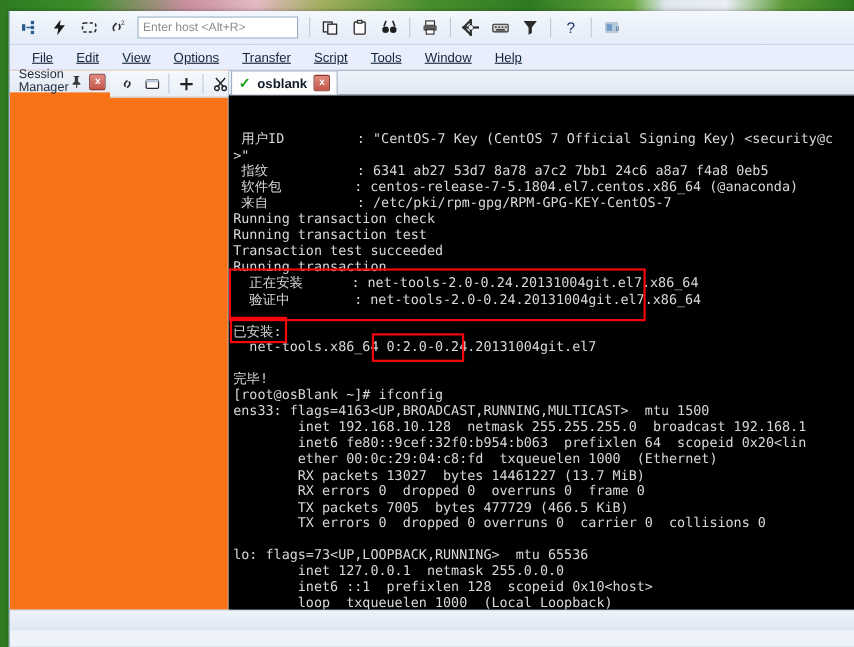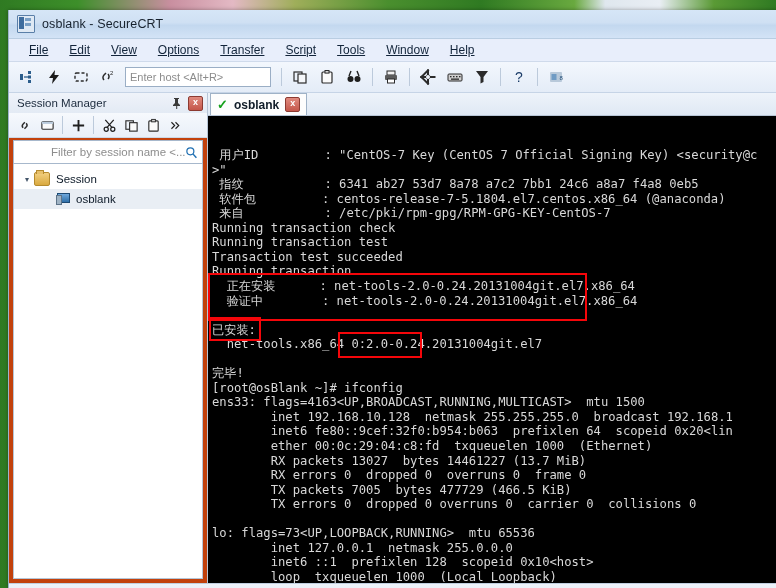--- a/index.html
+++ b/index.html
@@ -35,21 +35,21 @@
     border-bottom:1px solid #c6d4e6;display:flex;align-items:center;padding:0 6px;gap:3px;}
   .tb{width:22px;height:22px;display:flex;align-items:center;justify-content:center;
     border:1px solid transparent;border-radius:3px;cursor:default;}
   .tbsep{width:1px;height:18px;background:#bccadb;margin:0 3px;}
   #hostbox{width:136px;height:18px;background:#fff;border:1px solid #9aaec5;
     font-size:11px;color:#8c8c8c;padding:0 4px;line-height:18px;margin-left:2px;margin-right:4px;
     white-space:nowrap;overflow:hidden;}
   
   #body{display:flex;height:490px;}
   
-  #sidebar{width:198px;background:#c2410c;border-right:1px solid #b7c5d6;display:flex;flex-direction:column;}
+  #sidebar{width:198px;background:#f97316;border-right:1px solid #b7c5d6;display:flex;flex-direction:row;}
   #sm-header{height:20px;display:flex;align-items:center;padding-left:8px;
     background:linear-gradient(180deg,#eff3fa,#e3eaf4);}
   #sm-header .lbl{font-size:11.5px;color:#1b2a3c;flex:1;}
   .hdrbtn{width:15px;height:15px;margin-right:4px;display:flex;align-items:center;justify-content:center;cursor:default;}
   .closebox{width:13px;height:13px;background:linear-gradient(180deg,#e08a7e,#c4564a);
     border:1px solid #8c3a31;border-radius:2px;color:#fff;font-size:9px;line-height:11px;text-align:center;font-weight:bold;}
   #sm-toolbar{height:24px;display:flex;align-items:center;gap:2px;padding-left:6px;
     background:linear-gradient(180deg,#f6f9fd,#e9eff8);border-bottom:1px solid #ccd8e6;}
   .stb{width:20px;height:20px;display:flex;align-items:center;justify-content:center;cursor:default;}
   #filterbar{height:22px;background:#fff;border:1px solid #a7b8cc;margin:2px 4px 0 4px;
@@ -87,139 +87,135 @@
     border-top:1px solid #c0cfdf;}
   svg{display:block;}
 </style>
 </head>
 <body>
 
 <div id="desktop"></div>
 
 <div id="window">
 
-  <div id="titlebar">
-    <div class="app-ico"></div>
-    <div class="title">osblank - SecureCRT</div>
+
+  <div id="toolbar">
+    <div class="tb">
+      <svg width="16" height="16" viewBox="0 0 16 16">
+          <rect x="1" y="5" width="3" height="6" fill="#2b5d8c"></rect>
+          <path d="M5 8 H9" stroke="#2b5d8c" stroke-width="1.3"></path>
+          <rect x="9" y="2" width="3" height="3" fill="#2b5d8c"></rect>
+          <rect x="9" y="6.5" width="3" height="3" fill="#2b5d8c"></rect>
+          <rect x="9" y="11" width="3" height="3" fill="#2b5d8c"></rect>
+        </svg>
+    </div>
+    <div class="tb">
+      <svg width="16" height="16" viewBox="0 0 16 16">
+          <path d="M9 1 L3 9 H7 L6 15 L13 6 H8.5 Z" fill="#1a1a1a"></path>
+        </svg>
+    </div>
+    <div class="tb">
+      <svg width="16" height="16" viewBox="0 0 16 16">
+          <rect x="2" y="4" width="12" height="8" rx="1.5" fill="none" stroke="#2b2b2b" stroke-width="1.4" stroke-dasharray="3 2"></rect>
+        </svg>
+    </div>
+    <div class="tb">
+      <svg width="16" height="16" viewBox="0 0 16 16">
+          <path d="M4 11 a3.5 3.5 0 0 1 0-5 l2-2" fill="none" stroke="#2b2b2b" stroke-width="1.5"></path>
+          <path d="M8 5 a3.5 3.5 0 0 1 0 5" fill="none" stroke="#2b2b2b" stroke-width="1.5"></path>
+          <text x="10" y="6" font-size="6" fill="#2b2b2b">2</text>
+        </svg>
+    </div>
+    <div id="hostbox">Enter host &lt;Alt+R&gt;</div>
+    <div class="tbsep"></div>
+    <div class="tb">
+      <svg width="16" height="16" viewBox="0 0 16 16">
+          <rect x="2" y="3" width="8" height="9" fill="none" stroke="#2b2b2b" stroke-width="1.2"></rect>
+          <rect x="6" y="5" width="8" height="9" fill="#f5f7fa" stroke="#2b2b2b" stroke-width="1.2"></rect>
+        </svg>
+    </div>
+    <div class="tb">
+      <svg width="16" height="16" viewBox="0 0 16 16">
+          <rect x="3" y="3" width="10" height="11" rx="1" fill="#fbfbfb" stroke="#2b2b2b" stroke-width="1.2"></rect>
+          <rect x="6" y="1.5" width="4" height="2.6" fill="#d8d8d8" stroke="#2b2b2b" stroke-width="1"></rect>
+        </svg>
+    </div>
+    <div class="tb">
+      <svg width="16" height="16" viewBox="0 0 16 16">
+          <circle cx="4.5" cy="10" r="3" fill="#1f1f1f"></circle>
+          <circle cx="11.5" cy="10" r="3" fill="#1f1f1f"></circle>
+          <path d="M3 7 L5 2 M13 7 L11 2" stroke="#1f1f1f" stroke-width="1.4"></path>
+        </svg>
+    </div>
+    <div class="tbsep"></div>
+    <div class="tb">
+      <svg width="16" height="16" viewBox="0 0 16 16">
+          <rect x="4" y="2" width="8" height="4" fill="#f2f2f2" stroke="#2b2b2b" stroke-width="1"></rect>
+          <rect x="2" y="6" width="12" height="5" rx="1" fill="#5b5b5b"></rect>
+          <rect x="4.5" y="10" width="7" height="4" fill="#fff" stroke="#2b2b2b" stroke-width="1"></rect>
+        </svg>
+    </div>
+    <div class="tbsep"></div>
+    <div class="tb">
+      <svg width="16" height="16" viewBox="0 0 16 16">
+          <g fill="#2b2b2b">
+            <circle cx="8" cy="8" r="2.4"></circle>
+            <rect x="7" y="0.5" width="2" height="15"></rect>
+            <rect x="0.5" y="7" width="15" height="2"></rect>
+            <rect x="2.3" y="2.3" width="2" height="11.4" transform="rotate(-45 8 8)"></rect>
+            <rect x="2.3" y="2.3" width="2" height="11.4" transform="rotate(45 8 8)"></rect>
+          </g>
+          <circle cx="8" cy="8" r="2" fill="#eef3fa"></circle>
+        </svg>
+    </div>
+    <div class="tb">
+      <svg width="16" height="16" viewBox="0 0 16 16">
+          <rect x="1" y="5" width="14" height="7" rx="1" fill="#cfcfcf" stroke="#2b2b2b" stroke-width="1"></rect>
+          <g fill="#2b2b2b">
+            <rect x="3" y="7" width="1.5" height="1.3"></rect>
+            <rect x="6" y="7" width="1.5" height="1.3"></rect>
+            <rect x="9" y="7" width="1.5" height="1.3"></rect>
+            <rect x="12" y="7" width="1.5" height="1.3"></rect>
+            <rect x="4" y="9.5" width="8" height="1.3"></rect>
+          </g>
+        </svg>
+    </div>
+    <div class="tb">
+      <svg width="16" height="16" viewBox="0 0 16 16">
+          <path d="M2 2 H14 L9.5 8 V13 L6.5 14.5 V8 Z" fill="#2b2b2b"></path>
+        </svg>
+    </div>
+    <div class="tbsep"></div>
+    <div class="tb">
+      <svg width="16" height="16" viewBox="0 0 16 16">
+          <text x="8" y="13" font-size="14" font-family="Liberation Sans" text-anchor="middle" fill="#1b3c68">?</text>
+        </svg>
+    </div>
+    <div class="tbsep"></div>
+    <div class="tb">
+      <svg width="16" height="16" viewBox="0 0 16 16">
+          <rect x="2" y="3" width="12" height="10" rx="1" fill="#b8c9da" stroke="#4a6party" stroke-width="1"></rect>
+          <rect x="3.5" y="5" width="5" height="6" fill="#6f9bc4"></rect>
+          <text x="11.5" y="11" font-size="6" fill="#1d4a74">8</text>
+        </svg>
+    </div>
   </div>
 
   <div id="menubar">
     <div class="mi"><u>File</u></div>
     <div class="mi"><u>Edit</u></div>
     <div class="mi"><u>View</u></div>
     <div class="mi"><u>Options</u></div>
     <div class="mi"><u>Transfer</u></div>
     <div class="mi"><u>Script</u></div>
     <div class="mi"><u>Tools</u></div>
     <div class="mi"><u>Window</u></div>
     <div class="mi"><u>Help</u></div>
   </div>
 
-  <div id="toolbar">
-    <div class="tb">
-      <svg width="16" height="16" viewBox="0 0 16 16">
-          <rect x="1" y="5" width="3" height="6" fill="#2b5d8c"></rect>
-          <path d="M5 8 H9" stroke="#2b5d8c" stroke-width="1.3"></path>
-          <rect x="9" y="2" width="3" height="3" fill="#2b5d8c"></rect>
-          <rect x="9" y="6.5" width="3" height="3" fill="#2b5d8c"></rect>
-          <rect x="9" y="11" width="3" height="3" fill="#2b5d8c"></rect>
-        </svg>
-    </div>
-    <div class="tb">
-      <svg width="16" height="16" viewBox="0 0 16 16">
-          <path d="M9 1 L3 9 H7 L6 15 L13 6 H8.5 Z" fill="#1a1a1a"></path>
-        </svg>
-    </div>
-    <div class="tb">
-      <svg width="16" height="16" viewBox="0 0 16 16">
-          <rect x="2" y="4" width="12" height="8" rx="1.5" fill="none" stroke="#2b2b2b" stroke-width="1.4" stroke-dasharray="3 2"></rect>
-        </svg>
-    </div>
-    <div class="tb">
-      <svg width="16" height="16" viewBox="0 0 16 16">
-          <path d="M4 11 a3.5 3.5 0 0 1 0-5 l2-2" fill="none" stroke="#2b2b2b" stroke-width="1.5"></path>
-          <path d="M8 5 a3.5 3.5 0 0 1 0 5" fill="none" stroke="#2b2b2b" stroke-width="1.5"></path>
-          <text x="10" y="6" font-size="6" fill="#2b2b2b">2</text>
-        </svg>
-    </div>
-    <div id="hostbox">Enter host &lt;Alt+R&gt;</div>
-    <div class="tbsep"></div>
-    <div class="tb">
-      <svg width="16" height="16" viewBox="0 0 16 16">
-          <rect x="2" y="3" width="8" height="9" fill="none" stroke="#2b2b2b" stroke-width="1.2"></rect>
-          <rect x="6" y="5" width="8" height="9" fill="#f5f7fa" stroke="#2b2b2b" stroke-width="1.2"></rect>
-        </svg>
-    </div>
-    <div class="tb">
-      <svg width="16" height="16" viewBox="0 0 16 16">
-          <rect x="3" y="3" width="10" height="11" rx="1" fill="#fbfbfb" stroke="#2b2b2b" stroke-width="1.2"></rect>
-          <rect x="6" y="1.5" width="4" height="2.6" fill="#d8d8d8" stroke="#2b2b2b" stroke-width="1"></rect>
-        </svg>
-    </div>
-    <div class="tb">
-      <svg width="16" height="16" viewBox="0 0 16 16">
-          <circle cx="4.5" cy="10" r="3" fill="#1f1f1f"></circle>
-          <circle cx="11.5" cy="10" r="3" fill="#1f1f1f"></circle>
-          <path d="M3 7 L5 2 M13 7 L11 2" stroke="#1f1f1f" stroke-width="1.4"></path>
-        </svg>
-    </div>
-    <div class="tbsep"></div>
-    <div class="tb">
-      <svg width="16" height="16" viewBox="0 0 16 16">
-          <rect x="4" y="2" width="8" height="4" fill="#f2f2f2" stroke="#2b2b2b" stroke-width="1"></rect>
-          <rect x="2" y="6" width="12" height="5" rx="1" fill="#5b5b5b"></rect>
-          <rect x="4.5" y="10" width="7" height="4" fill="#fff" stroke="#2b2b2b" stroke-width="1"></rect>
-        </svg>
-    </div>
-    <div class="tbsep"></div>
-    <div class="tb">
-      <svg width="16" height="16" viewBox="0 0 16 16">
-          <g fill="#2b2b2b">
-            <circle cx="8" cy="8" r="2.4"></circle>
-            <rect x="7" y="0.5" width="2" height="15"></rect>
-            <rect x="0.5" y="7" width="15" height="2"></rect>
-            <rect x="2.3" y="2.3" width="2" height="11.4" transform="rotate(-45 8 8)"></rect>
-            <rect x="2.3" y="2.3" width="2" height="11.4" transform="rotate(45 8 8)"></rect>
-          </g>
-          <circle cx="8" cy="8" r="2" fill="#eef3fa"></circle>
-        </svg>
-    </div>
-    <div class="tb">
-      <svg width="16" height="16" viewBox="0 0 16 16">
-          <rect x="1" y="5" width="14" height="7" rx="1" fill="#cfcfcf" stroke="#2b2b2b" stroke-width="1"></rect>
-          <g fill="#2b2b2b">
-            <rect x="3" y="7" width="1.5" height="1.3"></rect>
-            <rect x="6" y="7" width="1.5" height="1.3"></rect>
-            <rect x="9" y="7" width="1.5" height="1.3"></rect>
-            <rect x="12" y="7" width="1.5" height="1.3"></rect>
-            <rect x="4" y="9.5" width="8" height="1.3"></rect>
-          </g>
-        </svg>
-    </div>
-    <div class="tb">
-      <svg width="16" height="16" viewBox="0 0 16 16">
-          <path d="M2 2 H14 L9.5 8 V13 L6.5 14.5 V8 Z" fill="#2b2b2b"></path>
-        </svg>
-    </div>
-    <div class="tbsep"></div>
-    <div class="tb">
-      <svg width="16" height="16" viewBox="0 0 16 16">
-          <text x="8" y="13" font-size="14" font-family="Liberation Sans" text-anchor="middle" fill="#1b3c68">?</text>
-        </svg>
-    </div>
-    <div class="tbsep"></div>
-    <div class="tb">
-      <svg width="16" height="16" viewBox="0 0 16 16">
-          <rect x="2" y="3" width="12" height="10" rx="1" fill="#b8c9da" stroke="#4a6party" stroke-width="1"></rect>
-          <rect x="3.5" y="5" width="5" height="6" fill="#6f9bc4"></rect>
-          <text x="11.5" y="11" font-size="6" fill="#1d4a74">8</text>
-        </svg>
-    </div>
-  </div>
-
   <div id="body">
 
     <div id="sidebar">
       <div id="sm-header">
         <div class="lbl">Session Manager</div>
         <div class="hdrbtn">
           <svg width="11" height="12" viewBox="0 0 11 12">
               <path d="M3 1 H8 V2 H7 V6 L9 8 V9 H6.2 V12 H5.2 V9 H2 V8 L4 6 V2 H3 Z" fill="#3a3a3a"></path>
             </svg>
         </div>

